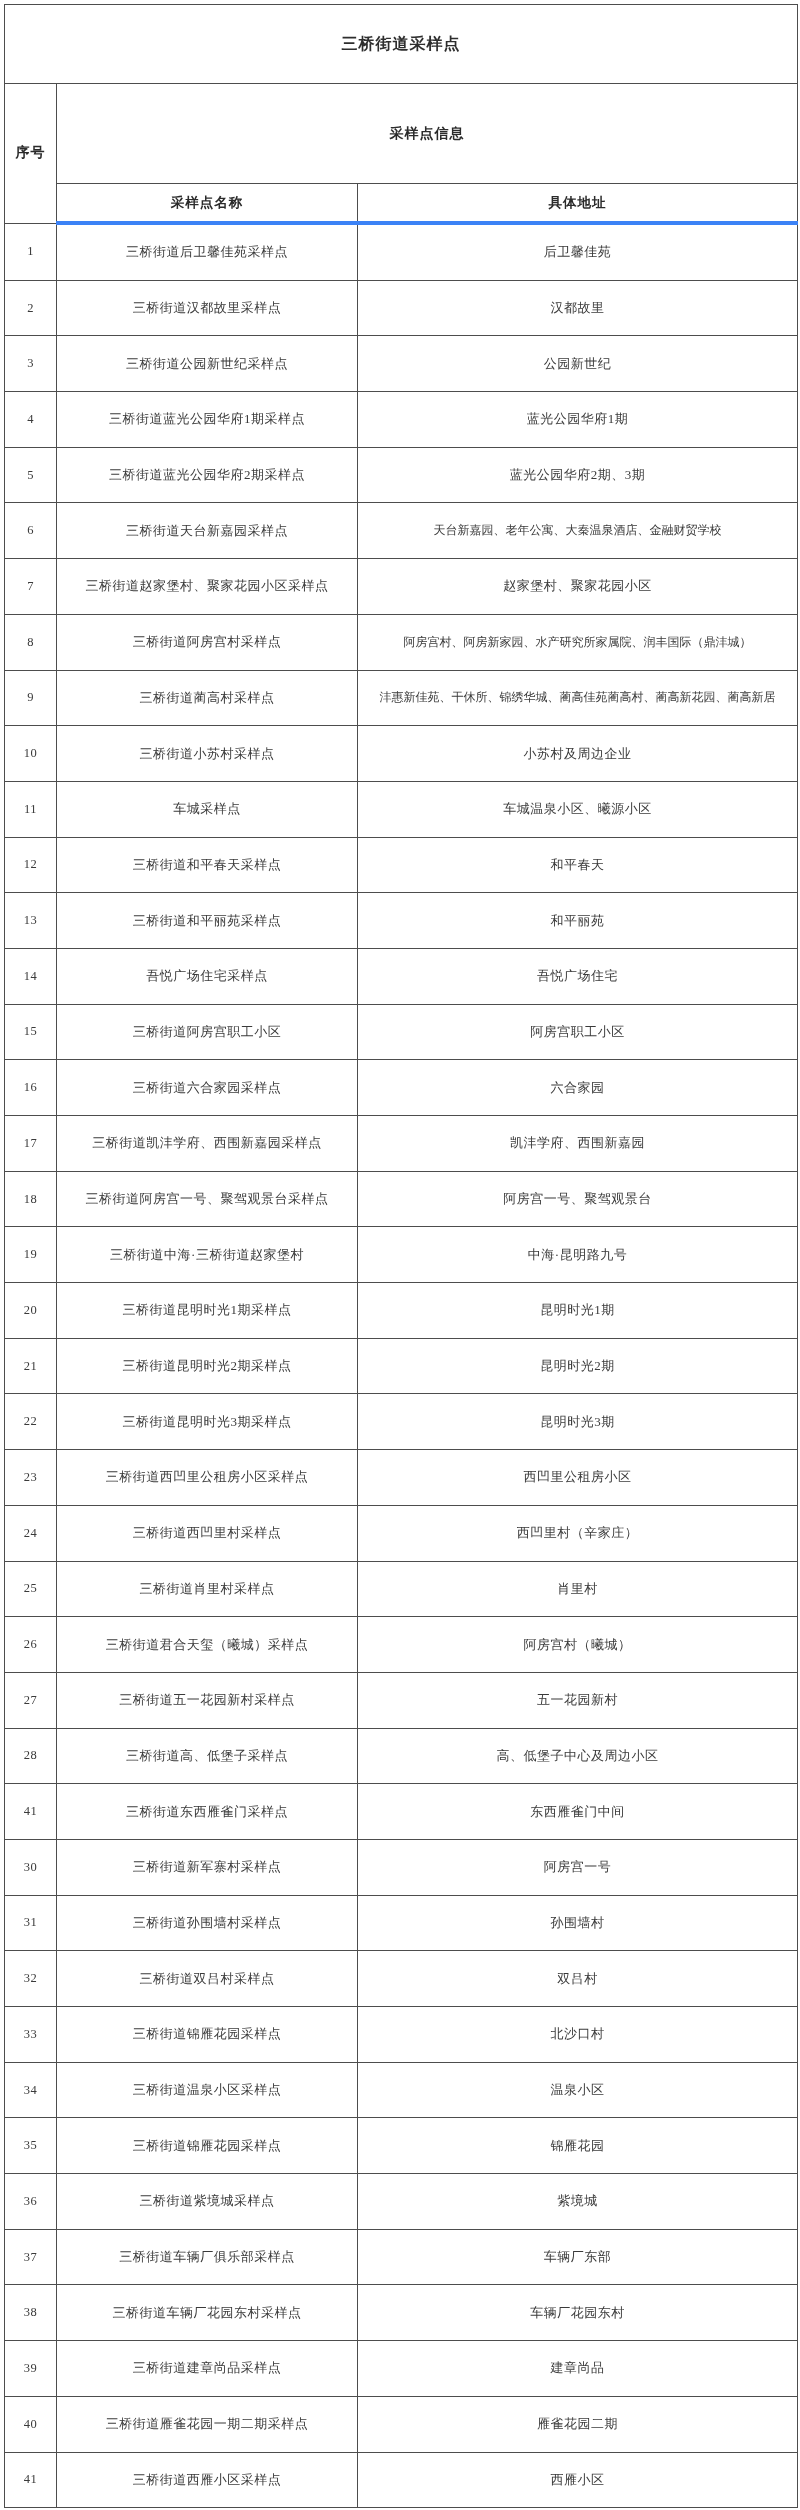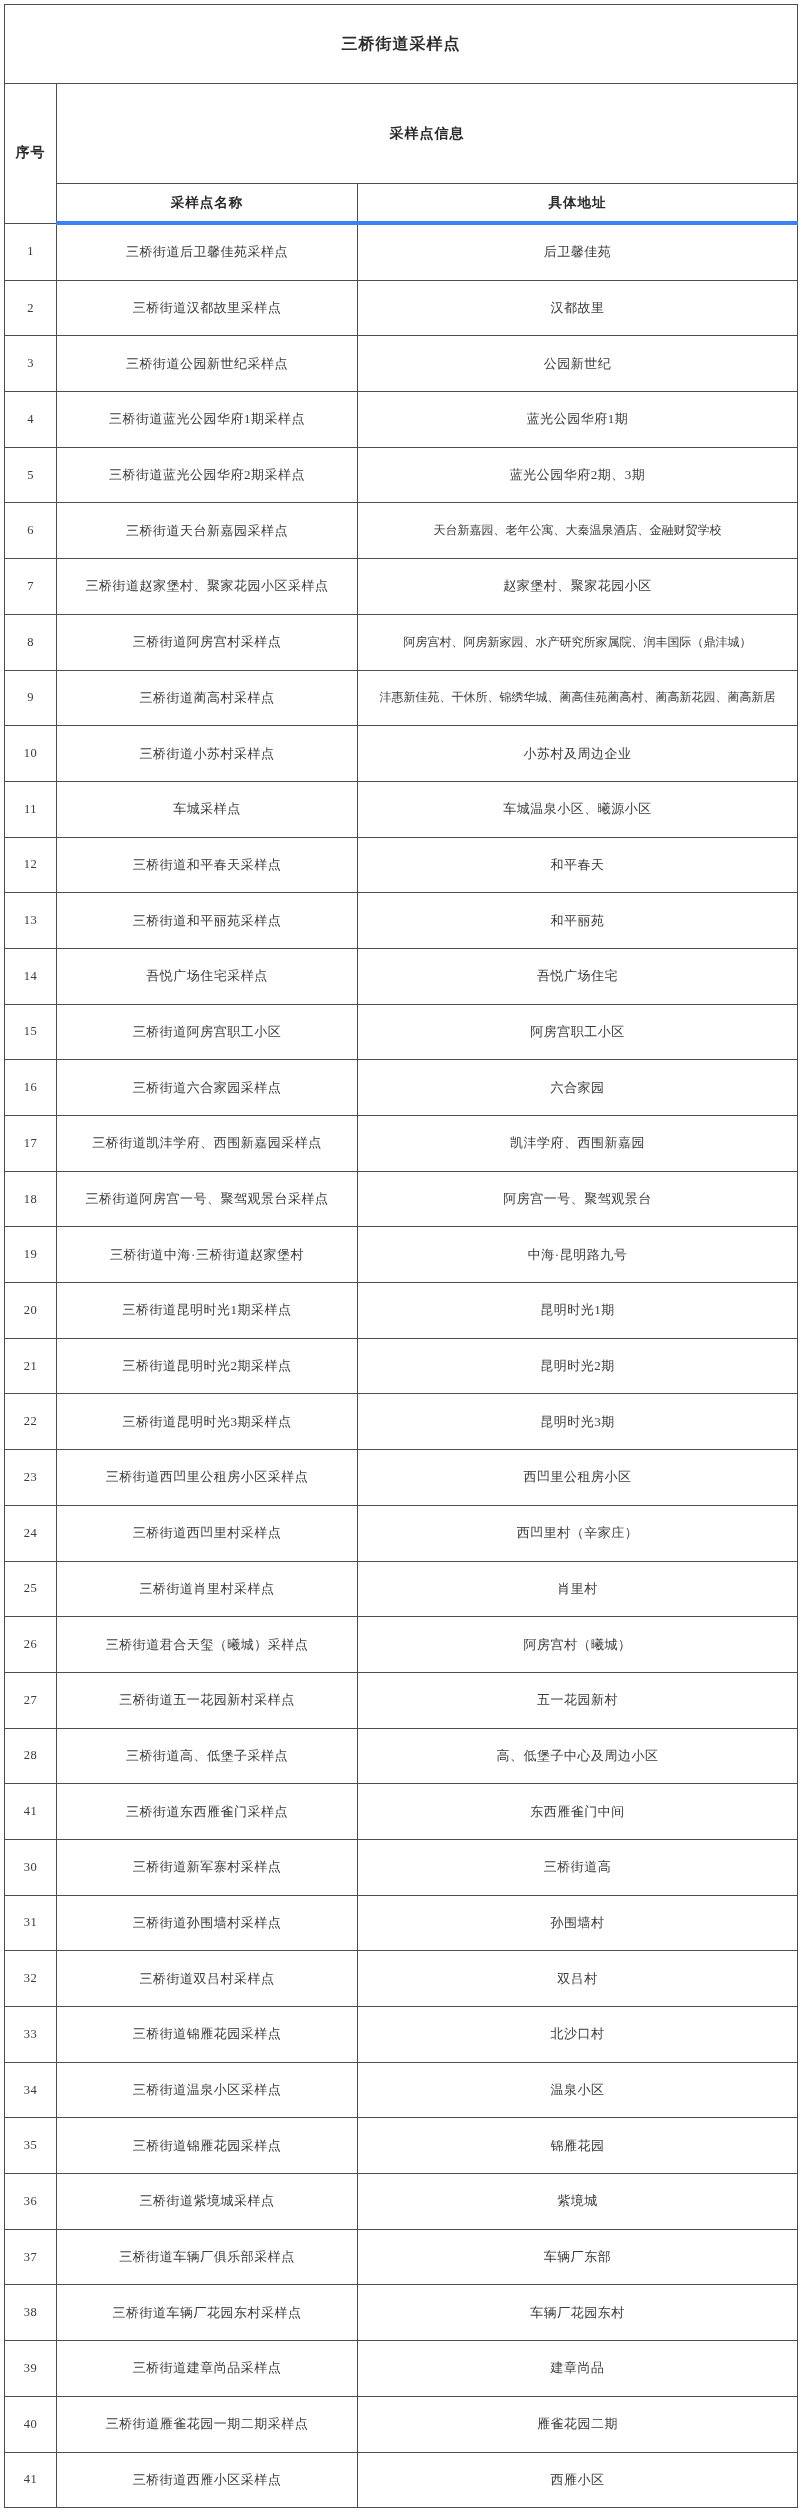--- a/index.html
+++ b/index.html
@@ -274,21 +274,21 @@
 
   <tr>
     <td class="c-serial">41</td>
     <td class="c-name">三桥街道东西雁雀门采样点</td>
     <td class="c-addr">东西雁雀门中间</td>
   </tr>
 
   <tr>
     <td class="c-serial">30</td>
     <td class="c-name">三桥街道新军寨村采样点</td>
-    <td class="c-addr">三桥街道高</td>
+    <td class="c-addr">阿房宫一号</td>
   </tr>
 
   <tr>
     <td class="c-serial">31</td>
     <td class="c-name">三桥街道孙围墙村采样点</td>
     <td class="c-addr">孙围墙村</td>
   </tr>
 
   <tr>
     <td class="c-serial">32</td>

